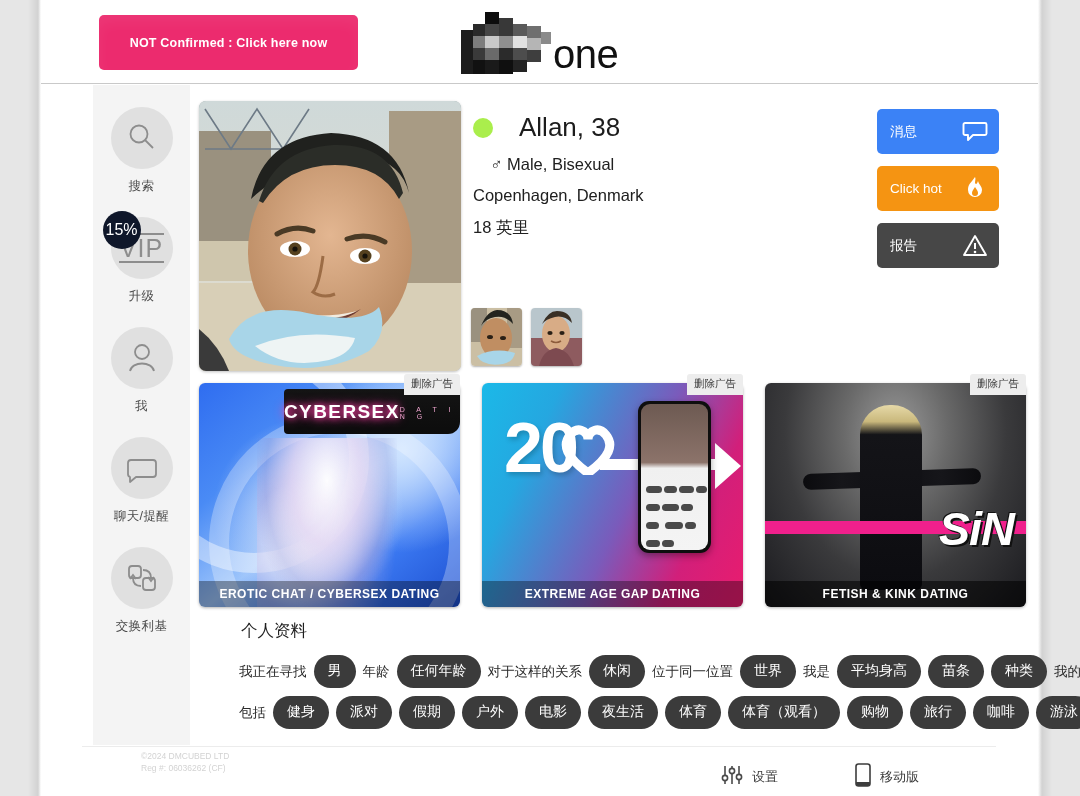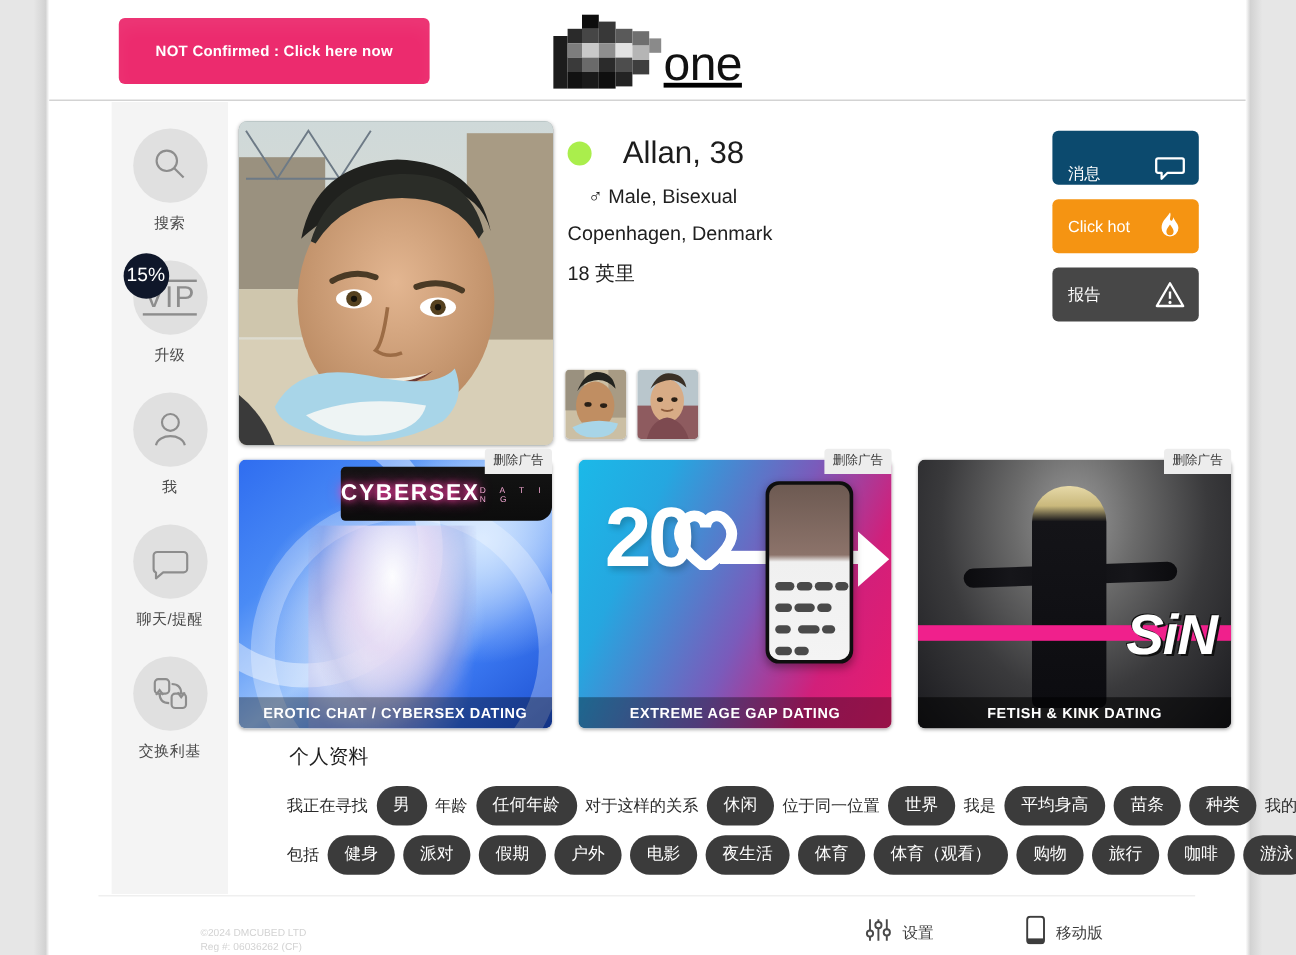--- a/index.html
+++ b/index.html
@@ -38,21 +38,21 @@
     color: #fff;
     font-size: 12.5px; font-weight: bold;
     display: flex; align-items: center; justify-content: center;
     letter-spacing: .2px;
     cursor: pointer;
     box-shadow: inset 0 8px 14px rgba(255,255,255,0.06);
   }
   .logo {
     position: absolute; left: 420px; top: 6px;
     width: 190px; height: 70px;
-    display: flex; align-items: flex-end; text-decoration: underline;
+    display: flex; align-items: flex-end;
   }
   .logo-pix {
     position: relative;
     width: 100px; height: 62px;
     margin-bottom: 2px;
   }
   .logo-word {
     font-size: 40px;
     color: #111;
     font-weight: 400;
@@ -140,21 +140,21 @@
   .actions { position: absolute; left: 836px; top: 109px; }
   .act-btn {
     width: 122px; height: 45px;
     border-radius: 5px;
     display: flex; align-items: center; justify-content: space-between;
     padding: 0 11px 0 13px;
     color: #fff; font-size: 13.5px;
     margin-bottom: 12px;
     cursor: pointer;
   }
-  .act-msg    { background: #0c4a6e; align-items: flex-end; }
+  .act-msg    { background: #3b82f6; }
   .act-hot    { background: #f59412; }
   .act-report { background: #474747; }
   .act-icon { width: 26px; height: 26px; }
 
   
   .ads {
     position: absolute; left: 158px; top: 383px;
     display: flex; gap: 22px;
   }
   .ad { position: relative; }
@@ -308,22 +308,22 @@
     cursor: pointer;
   }
 
   
   .footer {
     position: absolute; left: 41px; right: 42px; top: 746px; height: 50px;
     background: #fff;
     border-top: 1px solid #ececec;
   }
   .copyright {
-    position: absolute; left: 59px; top: 24px;
-    font-size: 8.5px; color: #d3d3d3; line-height: 12px; margin-left: 26px;
+    position: absolute; left: 59px; top: 3px;
+    font-size: 8.5px; color: #d3d3d3; line-height: 12px;
   }
   .footer-actions {
     position: absolute; right: 77px; top: 16px;
     display: flex; gap: 77px; align-items: center;
   }
   .f-item { display:flex; align-items:center; gap:9px; cursor:pointer; }
   .f-label { font-size: 13px; color: #3d3d3d; }
 </style>
 </head>
 <body>

